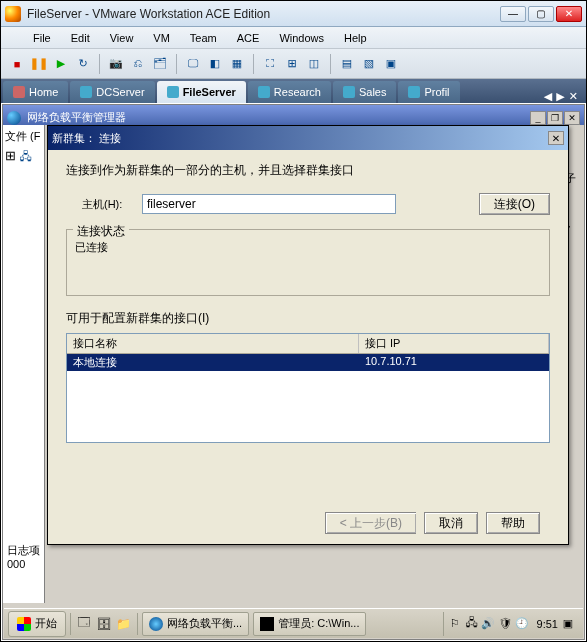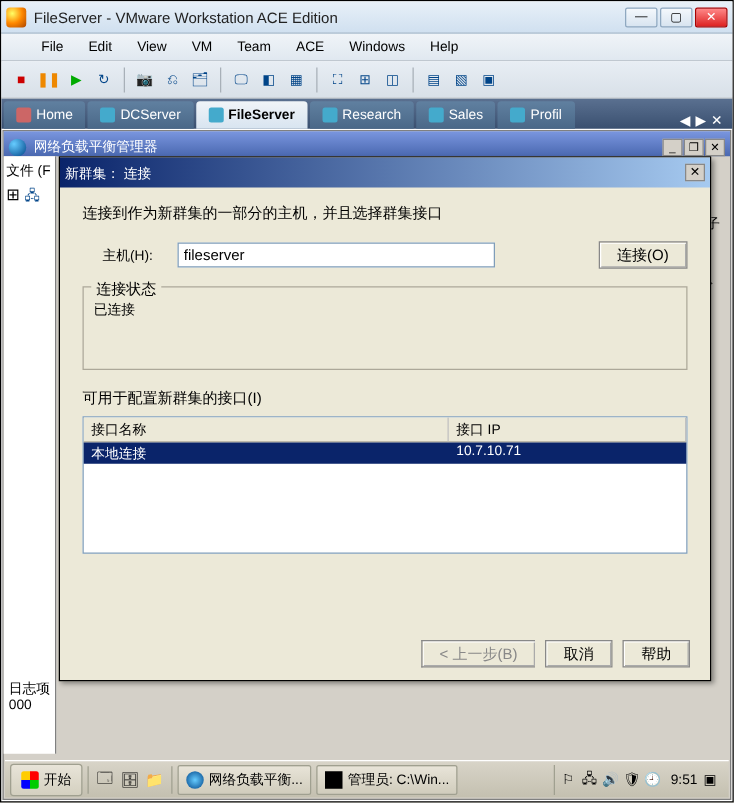--- a/index.html
+++ b/index.html
@@ -62,21 +62,21 @@
 .wiz-group { border: 1px solid #aca899; padding: 10px 8px 12px; margin-bottom: 14px; position: relative; }
 .wiz-group .legend { position: absolute; top: -7px; left: 6px; background: #ece9d8; padding: 0 4px; font-size: 12px; }
 .wiz-list-label { margin-bottom: 6px; font-size: 12px; }
 .wiz-list { border: 1px solid #7f9db9; background: #fff; height: 110px; }
 .wiz-list-header { display: flex; background: #ece9d8; border-bottom: 1px solid #aca899; }
 .wiz-list-header div { padding: 2px 6px; border-right: 1px solid #c0c0c0; font-size: 11px; }
 .wiz-col1 { flex: 1; }
 .wiz-col2 { width: 190px; }
 .wiz-list-row { display: flex; background: #0a246a; color: #fff; }
 .wiz-list-row div { padding: 1px 6px; font-size: 11px; }
-.wizard-footer { position: absolute; bottom: 10px; right: 16px; display: flex; gap: 8px; }
+.wizard-footer { position: absolute; bottom: 10px; right: 28px; display: flex; gap: 8px; }
 .combo-btn { display: flex; }
 .combo-btn .wiz-btn:first-child { border-right: 0; }
 
 
 .bg-column { position: absolute; top: 46px; right: 8px; font-size: 11px; }
 
 
 .taskbar { position: absolute; bottom: 1px; left: 1px; right: 1px; height: 30px; background: linear-gradient(#d8d4c8,#c4c0b0); border-top: 1px solid #fff; display: flex; align-items: center; padding: 0 4px; gap: 4px; }
 .start-btn { height: 26px; padding: 0 8px; background: linear-gradient(#e8e4d8,#d4d0c0); border: 1px solid #a0a090; border-radius: 3px; display: flex; align-items: center; gap: 4px; cursor: pointer; font-size: 12px; }
 .start-flag { width: 14px; height: 14px; background: conic-gradient(#f00 0 90deg,#0c0 90deg 180deg,#00f 180deg 270deg,#fc0 270deg); border-radius: 2px; }

